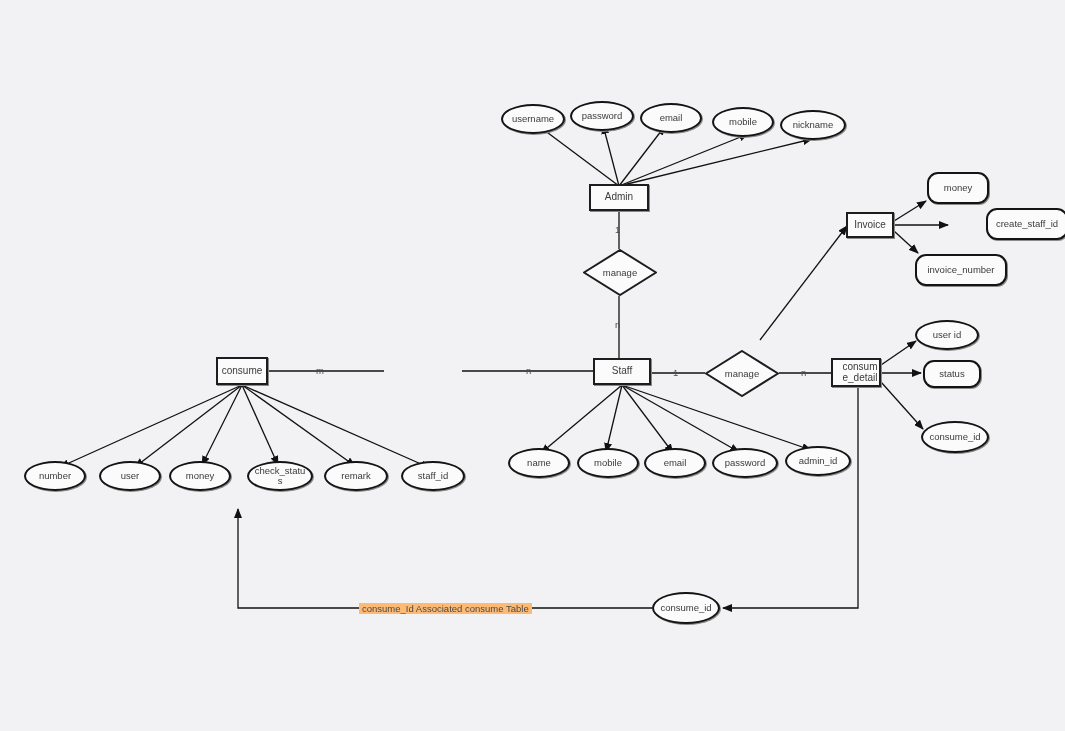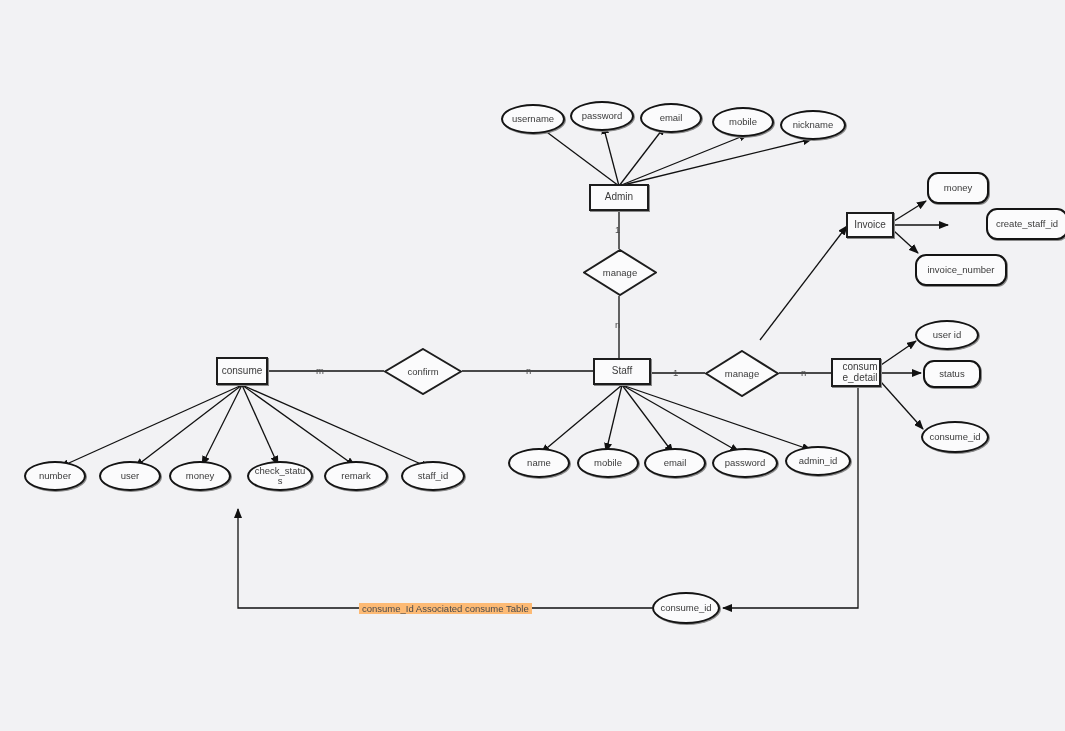--- a/index.html
+++ b/index.html
@@ -97,26 +97,20 @@
   <div class="node entity" style="left:831px;top:358px;width:50px;height:29px;overflow:hidden;padding-left:8px;">
     <span style="display:block;width:50px;word-break:break-all;">consume_detail</span>
   </div>
 
   <div class="node rel" style="left:583px;top:249px;width:74px;height:47px;">
     <svg class="dia" viewBox="0 0 74 47">
       <polygon points="37,1 73,23.5 37,46 1,23.5" fill="#fbfbfc" stroke="#1d1d1d" stroke-width="2"></polygon>
     </svg>
     <span class="txt">manage</span>
   </div>
-  <div class="node rel" style="left:384px;top:348px;width:78px;height:47px;">
-    <svg class="dia" viewBox="0 0 78 47">
-      <polygon points="39,1 77,23.5 39,46 1,23.5" fill="#fbfbfc" stroke="#1d1d1d" stroke-width="2"></polygon>
-    </svg>
-    <span class="txt">confirm</span>
-  </div>
   <div class="node rel" style="left:705px;top:350px;width:74px;height:47px;">
     <svg class="dia" viewBox="0 0 74 47">
       <polygon points="37,1 73,23.5 37,46 1,23.5" fill="#fbfbfc" stroke="#1d1d1d" stroke-width="2"></polygon>
     </svg>
     <span class="txt">manage</span>
   </div>
 
   <div class="card" style="left:615px;top:224px;">1</div>
   <div class="card" style="left:615px;top:319px;">n</div>
   <div class="card" style="left:316px;top:365px;">m</div>

